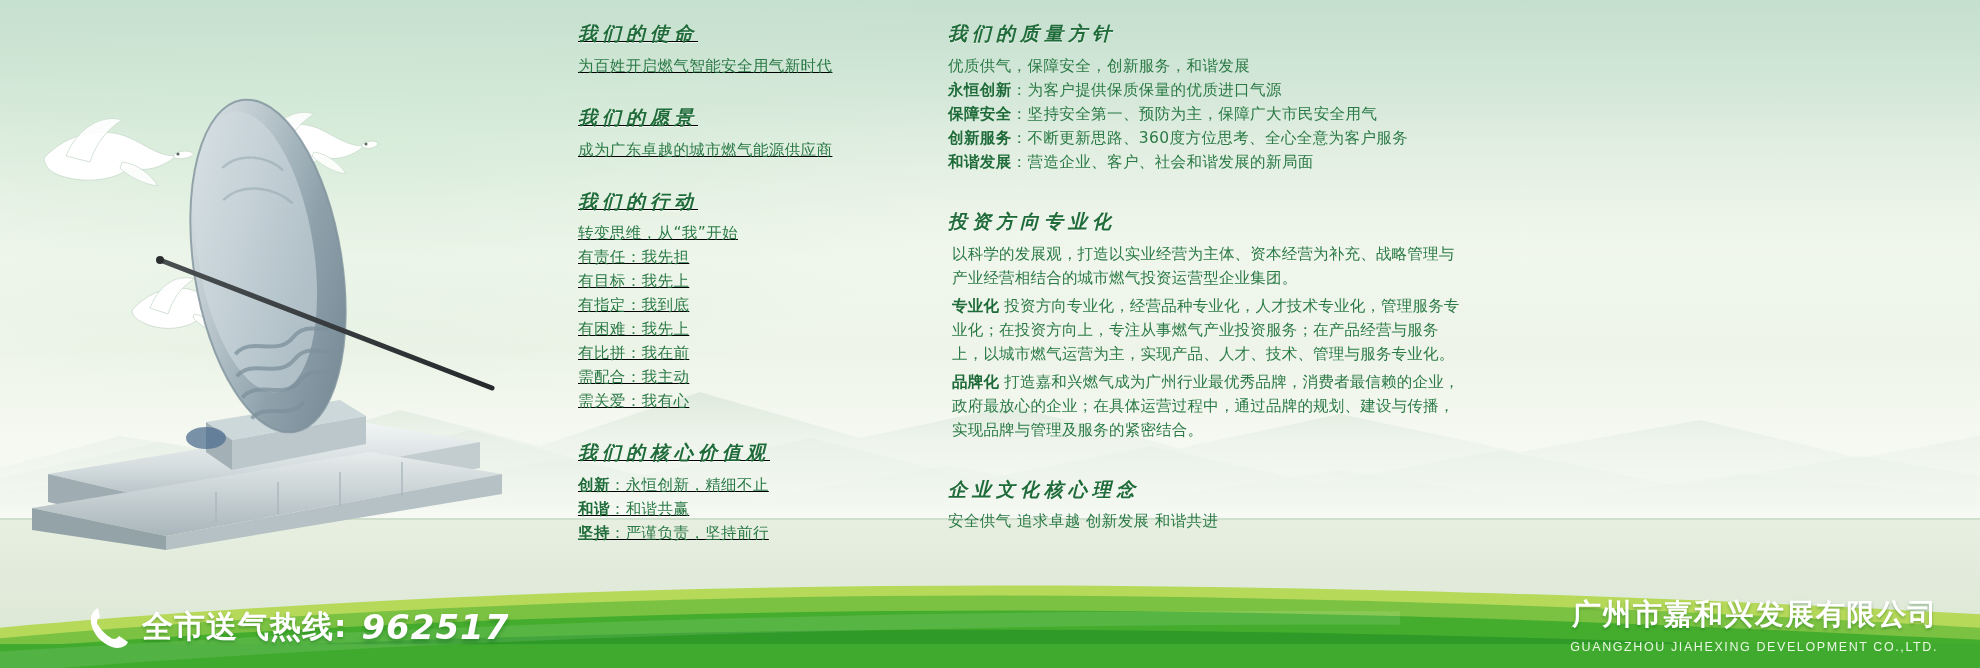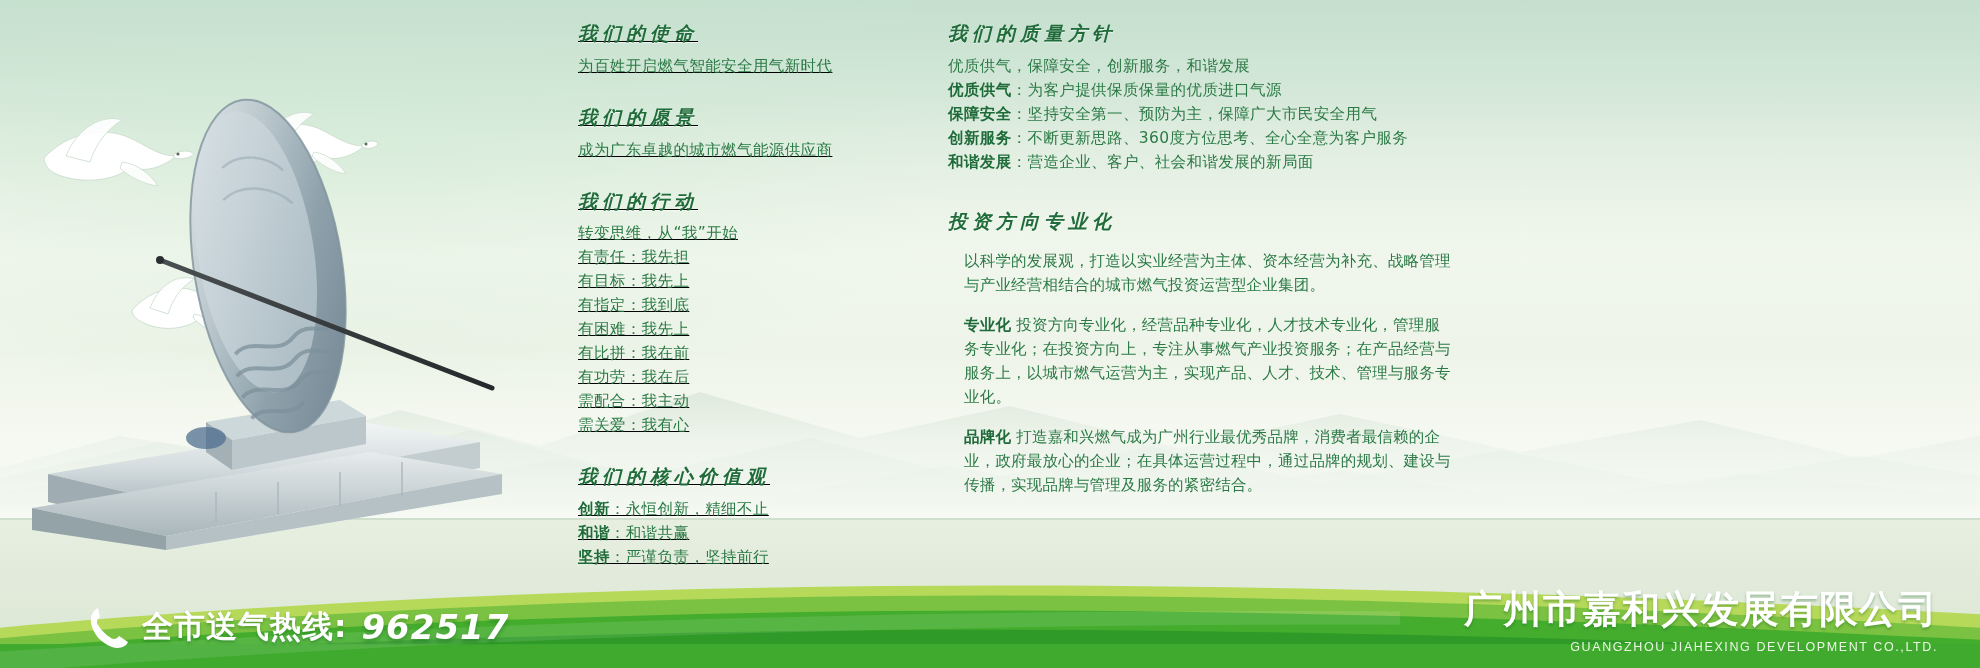--- a/index.html
+++ b/index.html
@@ -45,21 +45,21 @@
     color:#1f6b39;
     font-size:19px;letter-spacing:5px;
     margin:0 0 9px 0;line-height:1.2;
     text-shadow:0 1px 0 rgba(255,255,255,.6);
   }
   .line{
     color:#2b7a46;font-size:15.5px;line-height:24px;margin:0;
     letter-spacing:.4px;white-space:nowrap;
   }
   .para{
-    color:#2b7a46;font-size:15.5px;line-height:24px;margin:16px;
+    color:#2b7a46;font-size:15.5px;line-height:24px;margin:4px;
     letter-spacing:.2px;
   }
   .lead{font-weight:bold;color:#1e6b39;}
   .gap-m{height:18px;}
   .gap-l{height:26px;}
 
   
   #footer{position:absolute;left:0;bottom:0;width:1980px;height:112px;overflow:hidden;}
   .wave{position:absolute;left:0;width:100%;height:100%;}
   .wave svg{display:block;width:100%;height:100%;}
@@ -77,21 +77,21 @@
     font-family:"DejaVu Sans","Liberation Sans",sans-serif;
     font-weight:bold;font-style:italic;font-size:34px;color:#ffffff;
     letter-spacing:1px;line-height:1;margin-left:4px;
     text-shadow:0 3px 4px rgba(0,90,20,.35);
   }
   #company{
     position:absolute;right:42px;bottom:14px;text-align:right;
   }
   #company-cn{
     font-family:"DejaVu Sans","Liberation Sans",sans-serif;
-    font-weight:bold;font-size:38px;color:#ffffff;letter-spacing:1.5px;
+    font-weight:bold;font-size:29px;color:#ffffff;letter-spacing:1.5px;
     text-shadow:0 2px 3px rgba(0,90,20,.35);
   }
   #company-en{
     font-family:"Liberation Sans",sans-serif;
     font-size:12.5px;color:#eaf7e2;letter-spacing:1.6px;margin-top:5px;
   }
 </style>
 </head>
 <body>
 
@@ -239,58 +239,61 @@
     <div class="gap-m"></div>
 
     <div class="block">
       <div class="heading">我们的行动</div>
       <p class="line">转变思维，从“我”开始</p>
       <p class="line">有责任：我先担</p>
       <p class="line">有目标：我先上</p>
       <p class="line">有指定：我到底</p>
       <p class="line">有困难：我先上</p>
       <p class="line">有比拼：我在前</p>
-      <p class="line">有功劳：我在后</p>
       <p class="line">需配合：我主动</p>
       <p class="line">需关爱：我有心</p>
     </div>
 
     <div class="gap-m"></div>
 
     <div class="block">
       <div class="heading">我们的核心价值观</div>
       <p class="line"><span class="lead">创新</span><span>：永恒创新，精细不止</span></p>
       <p class="line"><span class="lead">和谐</span><span>：和谐共赢</span></p>
       <p class="line"><span class="lead">坚持</span><span>：严谨负责，坚持前行</span></p>
     </div>
 
   </div>
 
   <div class="col" id="col-right" style="top:22px;">
 
     <div class="block">
       <div class="heading">我们的质量方针</div>
       <p class="line">优质供气，保障安全，创新服务，和谐发展</p>
-      <p class="line"><span class="lead">优质供气</span><span>：为客户提供保质保量的优质进口气源</span></p>
+      <p class="line"><span class="lead">永恒创新</span><span>：为客户提供保质保量的优质进口气源</span></p>
       <p class="line"><span class="lead">保障安全</span><span>：坚持安全第一、预防为主，保障广大市民安全用气</span></p>
       <p class="line"><span class="lead">创新服务</span><span>：不断更新思路、360度方位思考、全心全意为客户服务</span></p>
       <p class="line"><span class="lead">和谐发展</span><span>：营造企业、客户、社会和谐发展的新局面</span></p>
     </div>
 
     <div class="gap-l"></div>
 
     <div class="block">
       <div class="heading">投资方向专业化</div>
       <p class="para">以科学的发展观，打造以实业经营为主体、资本经营为补充、战略管理与产业经营相结合的城市燃气投资运营型企业集团。</p>
       <p class="para"><span class="lead">专业化</span><span> 投资方向专业化，经营品种专业化，人才技术专业化，管理服务专业化；在投资方向上，专注从事燃气产业投资服务；在产品经营与服务上，以城市燃气运营为主，实现产品、人才、技术、管理与服务专业化。</span></p>
       <p class="para"><span class="lead">品牌化</span><span> 打造嘉和兴燃气成为广州行业最优秀品牌，消费者最信赖的企业，政府最放心的企业；在具体运营过程中，通过品牌的规划、建设与传播，实现品牌与管理及服务的紧密结合。</span></p>
     </div>
 
     <div class="gap-l"></div>
 
+    <div class="block">
+      <div class="heading">企业文化核心理念</div>
+      <p class="line">安全供气  追求卓越   创新发展   和谐共进</p>
+    </div>
 
   </div>
 
   <div id="footer">
     <div class="wave">
       <svg viewBox="0 0 1980 150" preserveAspectRatio="none">
 
         <path d="M0,96 C330,56 700,36 1100,40 C1480,44 1760,62 1980,78 L1980,150 L0,150 Z" fill="#b6d95a"></path>
 
         <path d="M0,110 C340,70 720,48 1120,54 C1500,60 1770,80 1980,96 L1980,150 L0,150 Z" fill="#7cc242"></path>

